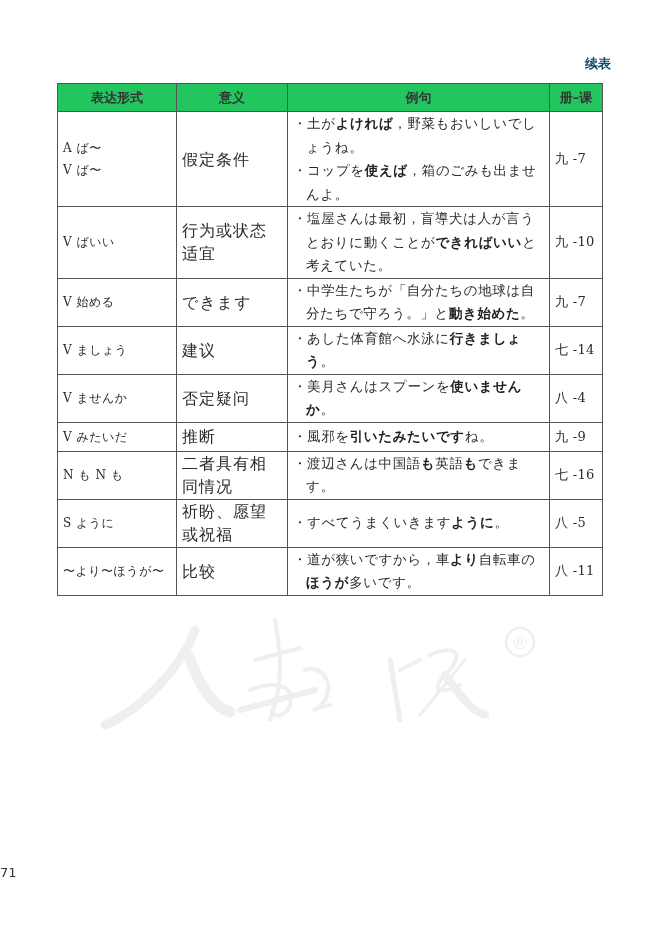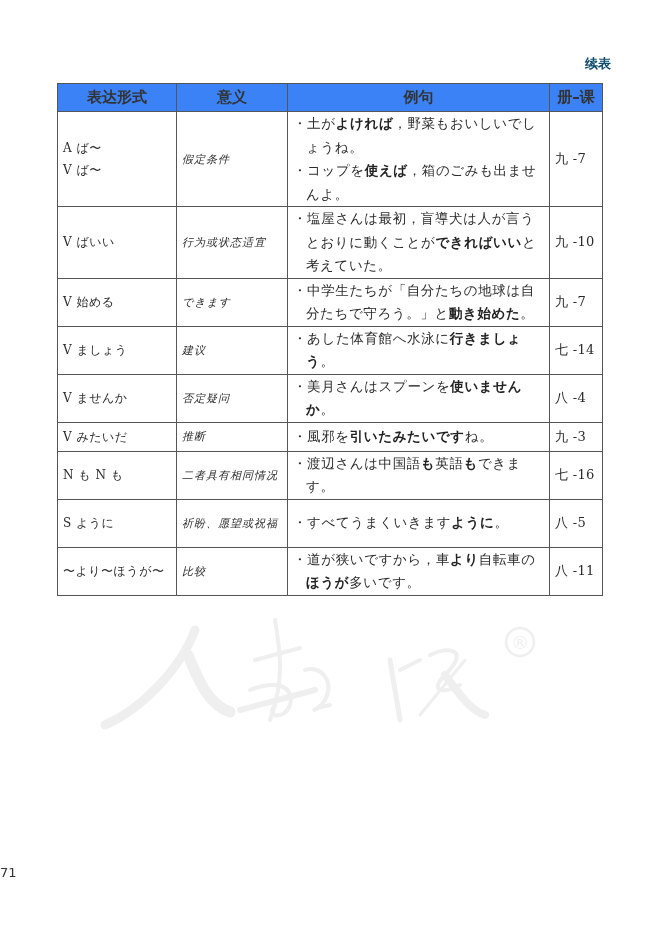--- a/index.html
+++ b/index.html
@@ -27,34 +27,34 @@
     border-collapse: collapse;
     table-layout: fixed;
     font-size: 13px;
   }
   table.grammar th, table.grammar td {
     border: 1.4px solid #555;
     padding: 0 5px;
     vertical-align: middle;
   }
   table.grammar th {
-    background: #3b82f6;
+    background: #22c55e;
     font-family: "DejaVu Sans", "Liberation Sans", sans-serif;
     font-weight: bold;
-    font-size: 15px;
+    font-size: 13px;
     color: #333;
     height: 27px;
     text-align: center;
   }
   col.c1 { width: 119px; }
   col.c2 { width: 111px; }
   col.c3 { width: 262px; }
   col.c4 { width: 53px; }
   td.form { font-size: 12px; line-height: 22px; letter-spacing: 0.5px; }
-  td.meaning { font-size: 11px; line-height: 23px; letter-spacing: 1px; font-style: italic; }
+  td.meaning { font-size: 16px; line-height: 23px; letter-spacing: 1px; }
   td.example { font-size: 13.5px; line-height: 23.5px; letter-spacing: 0.6px; padding-left: 5px; padding-right: 4px; }
   td.lesson { font-size: 13px; letter-spacing: 0.3px; }
   .ex { display: block; padding-left: 13px; text-indent: -13px; }
   .ex b { font-family: "DejaVu Sans", "Liberation Sans", sans-serif; font-weight: bold; color: #222; text-align: center; }
   .watermark {
     position: absolute;
     left: 100px; top: 600px;
     width: 470px; height: 150px;
     pointer-events: none;
   }
@@ -141,21 +141,21 @@
         <td class="lesson">八 -4</td>
       </tr>
       <tr style="height: 29px;">
         <td class="form">
           <div>V みたいだ</div>
         </td>
         <td class="meaning">推断</td>
         <td class="example">
           <span class="ex"><span>・</span><span>風邪を</span><b>引いたみたいです</b><span>ね。</span></span>
         </td>
-        <td class="lesson">九 -3</td>
+        <td class="lesson">九 -9</td>
       </tr>
       <tr style="height: 48px;">
         <td class="form">
           <div>N も N も</div>
         </td>
         <td class="meaning">二者具有相同情况</td>
         <td class="example">
           <span class="ex"><span>・</span><span>渡辺さんは中国語</span><b>も</b><span>英語</span><b>も</b><span>できます。</span></span>
         </td>
         <td class="lesson">七 -16</td>

